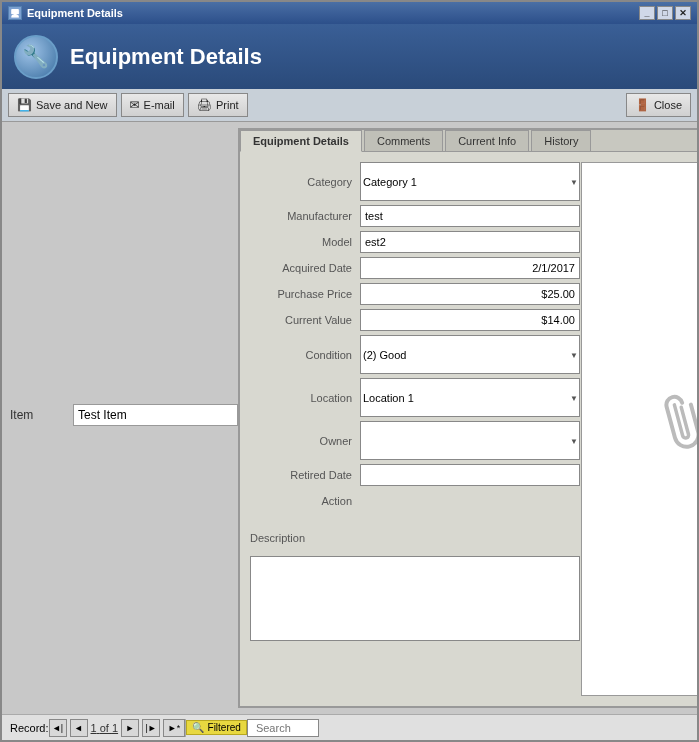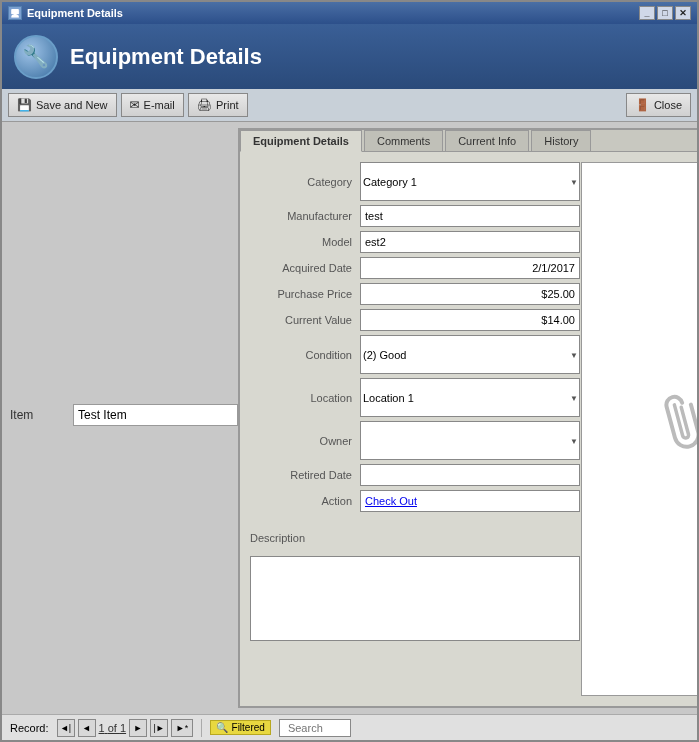--- a/index.html
+++ b/index.html
@@ -276,21 +276,21 @@
       font-size: 11px;
       padding: 2px 4px;
       resize: none;
     }
     .status-bar {
       background: #e0e0e0;
       border-top: 1px solid #aaa;
       padding: 3px 8px;
       display: flex;
       align-items: center;
-      gap: 8px;
+      gap: 0;
       font-size: 11px;
       min-height: 26px;
     }
     .record-nav {
       display: flex;
       align-items: center;
       gap: 3px;
     }
     .nav-btn {
       background: #d8d8d8;
@@ -468,23 +468,20 @@
             </div>
           </div>
 
           <div class="field-row">
             <span class="field-label">Retired Date</span>
             <input class="field-input" type="text" value="" style="">
           </div>
 
           <div class="field-row">
             <span class="field-label">Action</span>
-            <div style="flex:1; max-width:240px; height:22px; border:1px solid #888; background:white; display:flex; align-items:center; padding: 0 4px;">
-              <span class="action-link">Check Out</span>
-            </div>
           </div>
 
           <div class="description-section" style="padding: 8px 0 0 0;">
             <div class="description-label">Description</div>
             <textarea class="description-textarea" style="width: 330px;"></textarea>
           </div>
         </div>
 
         <div class="image-panel">
           <span class="paperclip-icon">

